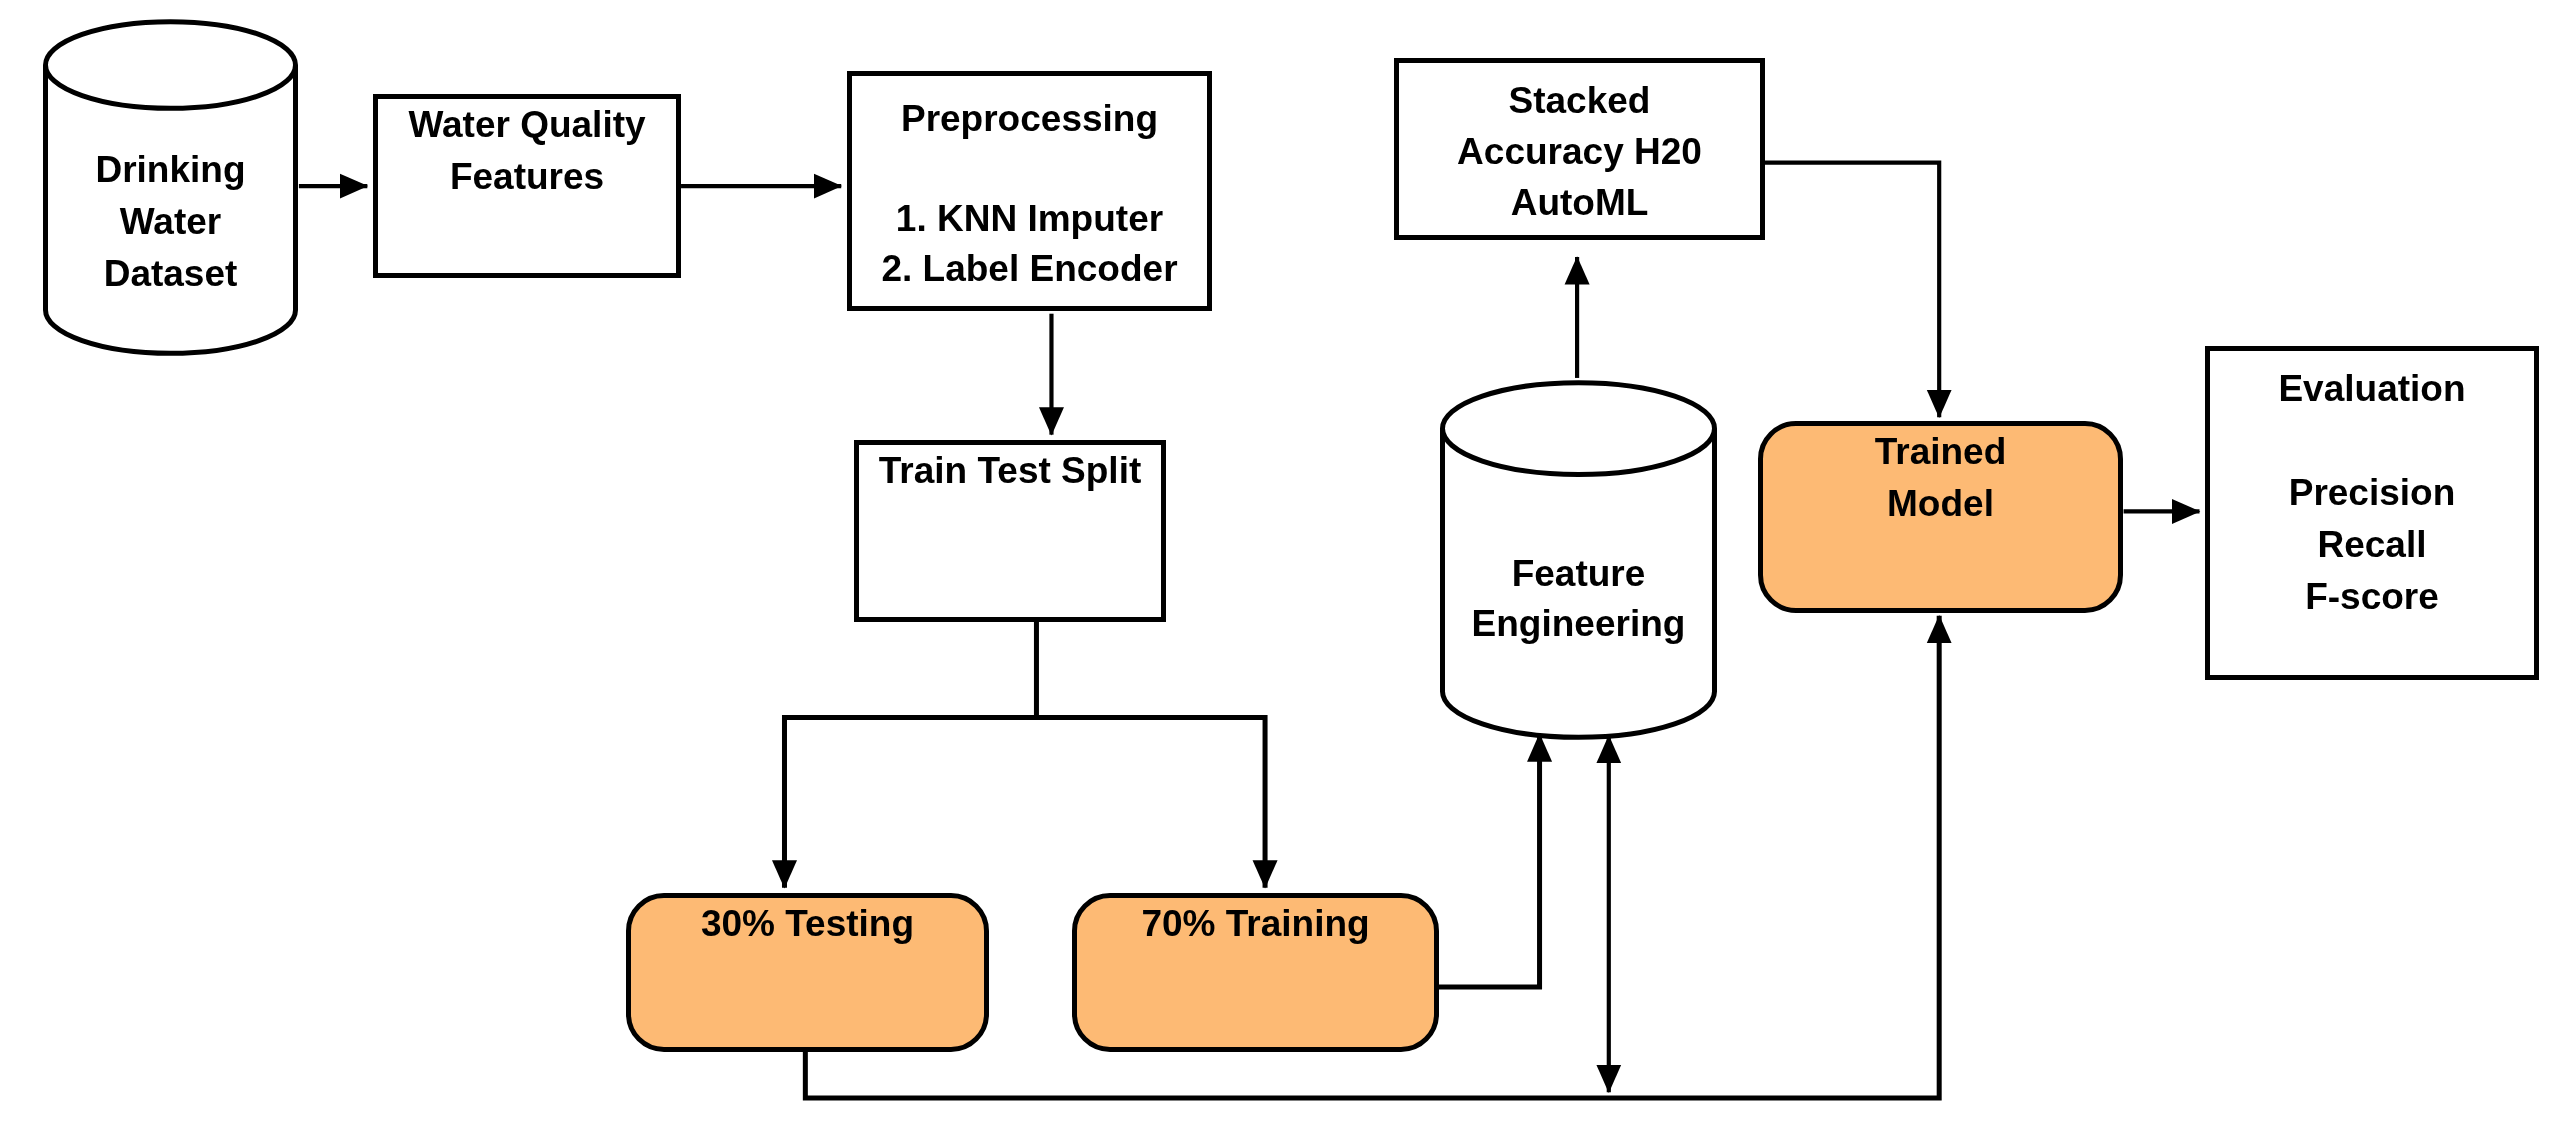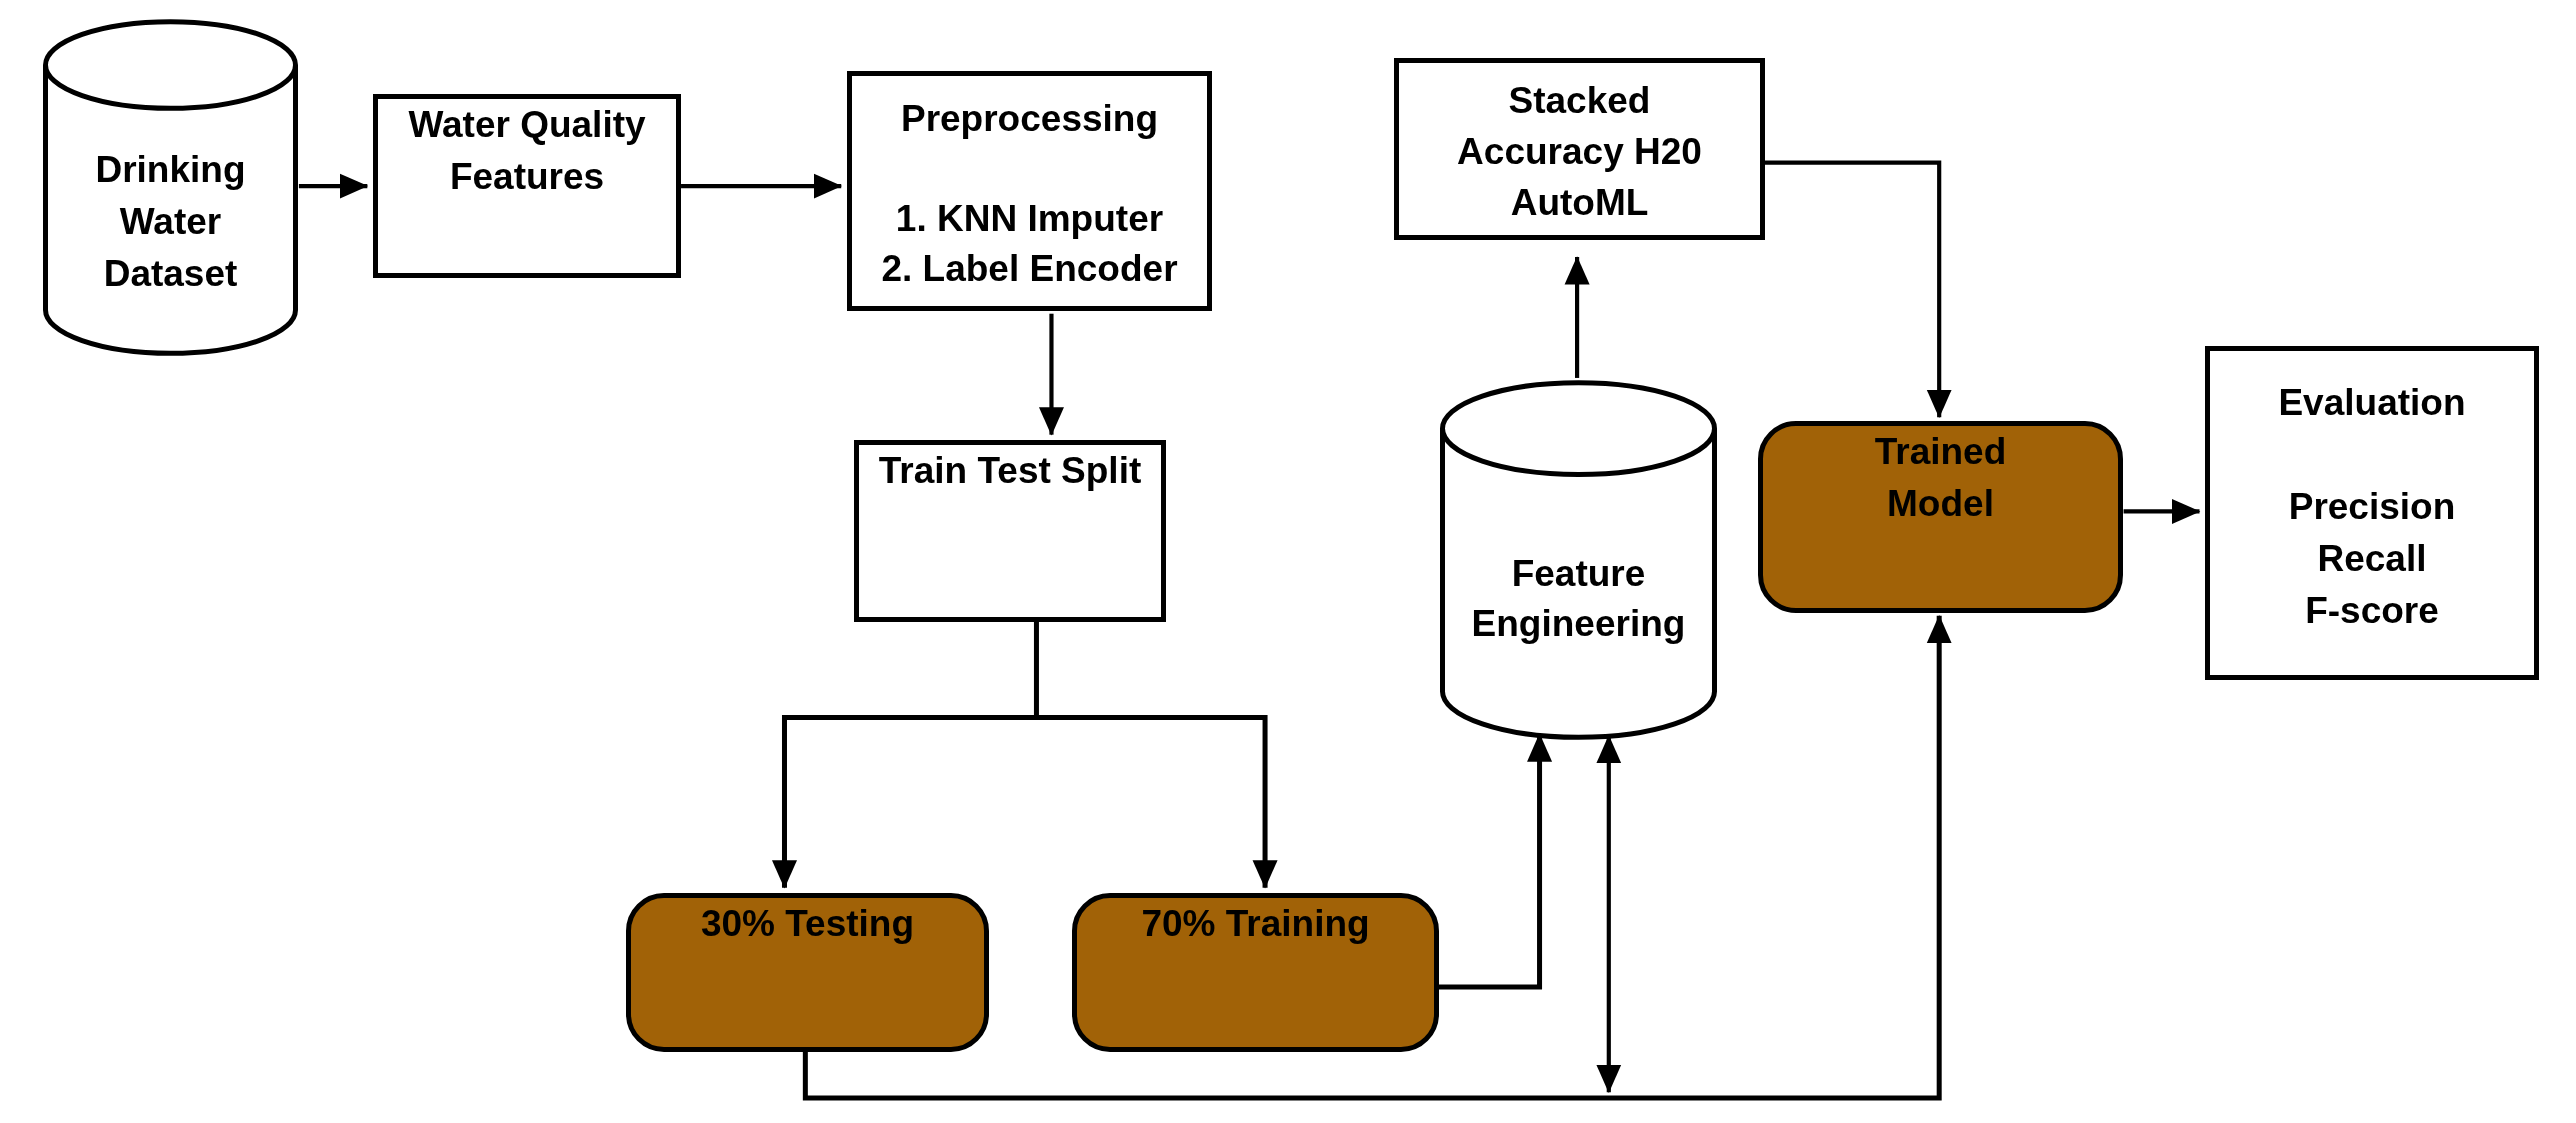--- a/index.html
+++ b/index.html
@@ -1,31 +1,31 @@
 <!DOCTYPE html>
 <html style="font-size:13.4px"><head>
 <meta charset="utf-8">
 <style>
   html,body{margin:0;padding:0;background:#ffffff;}
   .canvas{position:relative;width:2576px;height:1123px;background:#ffffff;overflow:hidden;
           font-family:"Liberation Sans",sans-serif;font-weight:bold;color:#000;}
   svg.edges{position:absolute;left:0;top:0;width:2576px;height:1123px;}
   .node{position:absolute;box-sizing:border-box;text-align:center;font-size:37px;}
   .rect{border:5px solid #000;background:#fff;}
-  .rounded{border:5px solid #000;background:#a16207;border-radius:38px;}
+  .rounded{border:5px solid #000;background:#fdba74;border-radius:38px;}
   .flexcenter{display:flex;flex-direction:column;justify-content:flex-start;align-items:center;}
   .tline{display:block;}
   .lh62 .tline{height:52px;line-height:52px;}
   .lh61 .tline{height:51px;line-height:51px;}
   .lh60 .tline{height:50px;line-height:50px;}
   .cyl-svg{position:absolute;left:0;top:0;}
   .cyl-text{position:absolute;left:0;width:100%;}
   .pad-pre{padding-top:18.4px;}
   .pad-automl{padding-top:11.7px;}
-  .pad-eval{padding-top:26px;}
+  .pad-eval{padding-top:12px;}
 </style>
 </head>
 <body>
 
 <div class="canvas">
 
   <svg class="edges" viewBox="0 0 3087 1346" fill="none" stroke="#000000">
     <defs>
       <marker id="ah" markerUnits="userSpaceOnUse" markerWidth="38" markerHeight="36" refX="33" refY="17" orient="auto-start-reverse">
         <path d="M0,2 L34,17 L0,32 Z" fill="#000000" stroke="none"></path>

